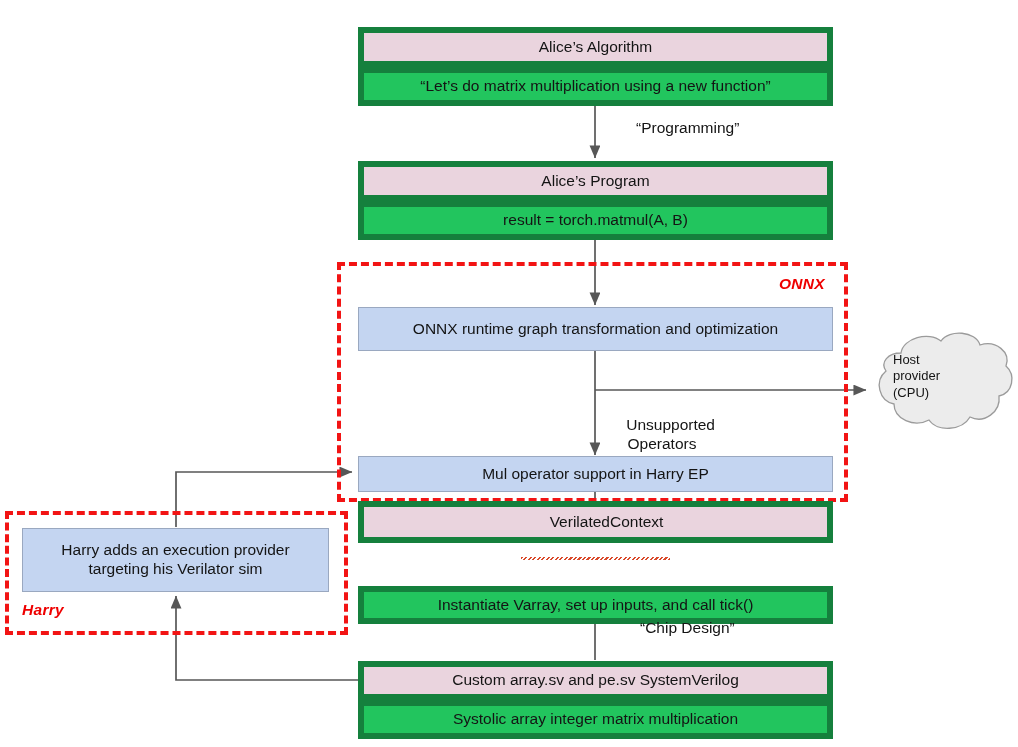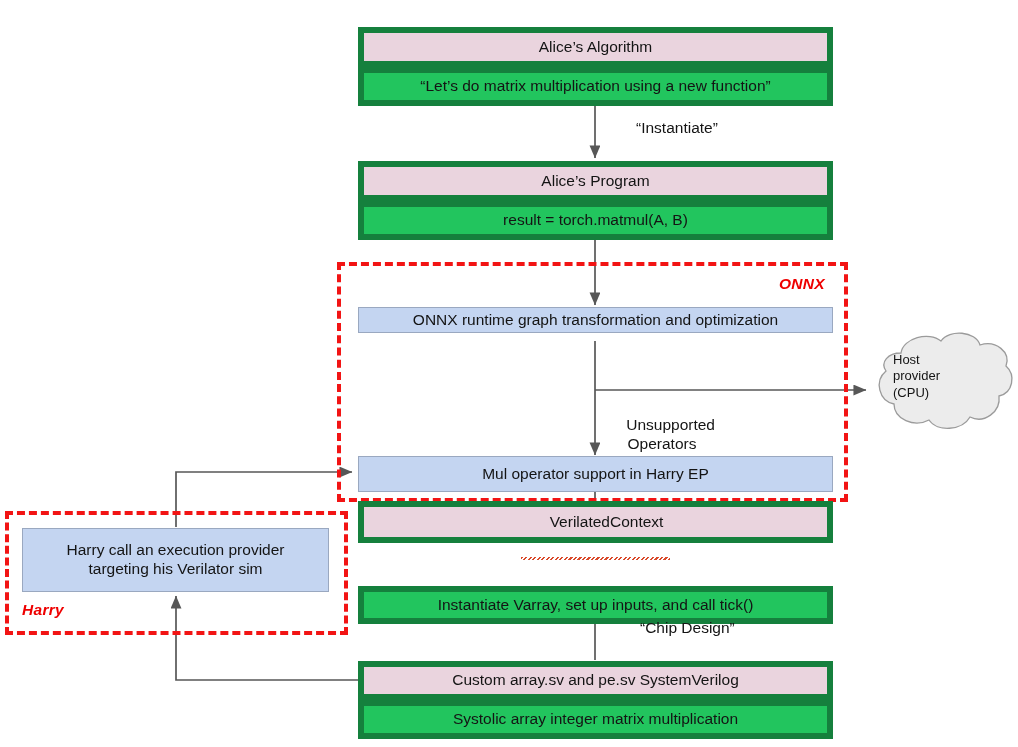--- a/index.html
+++ b/index.html
@@ -72,35 +72,35 @@
 
   <div class="dash" style="left:337px;top:262px;width:511px;height:240px;"></div>
   <div class="rlabel" style="left:779px;top:275px;">ONNX</div>
 
   <div class="dash" style="left:5px;top:511px;width:343px;height:124px;"></div>
   <div class="rlabel" style="left:22px;top:601px;">Harry</div>
 
   <div class="node hdr" style="left:358px;top:27px;width:475px;height:40px;">Alice’s Algorithm</div>
   <div class="node body" style="left:358px;top:67px;width:475px;height:39px;">“Let’s do matrix multiplication using a new function”</div>
 
-  <div class="label" style="left:636px;top:119px;">“Instantiate”</div>
+  <div class="label" style="left:636px;top:119px;">“Programming”</div>
 
   <div class="node hdr" style="left:358px;top:161px;width:475px;height:40px;">Alice’s Program</div>
   <div class="node body" style="left:358px;top:201px;width:475px;height:39px;">result = torch.matmul(A, B)</div>
 
-  <div class="node blue" style="left:358px;top:307px;width:475px;height:26px;">ONNX runtime graph transformation and optimization</div>
+  <div class="node blue" style="left:358px;top:307px;width:475px;height:44px;">ONNX runtime graph transformation and optimization</div>
 
   <div class="label" style="left:609px;top:397px;">
     <span style="white-space:pre-line;">Unsupported
 Operators</span>
   </div>
 
   <div class="node blue" style="left:358px;top:456px;width:475px;height:36px;">Mul operator support in Harry EP</div>
 
-  <div class="node blue" style="left:22px;top:528px;width:307px;height:64px;white-space:pre-line;">Harry call an execution provider
+  <div class="node blue" style="left:22px;top:528px;width:307px;height:64px;white-space:pre-line;">Harry adds an execution provider
 targeting his Verilator sim</div>
 
   <div class="node hdr" style="left:358px;top:501px;width:475px;height:42px;padding-left:22px;">VerilatedContext</div>
   <div class="squig" style="left:521px;top:557px;width:149px;"></div>
   <div class="node body" style="left:358px;top:566px;width:475px;height:38px;margin-top:20px;">Instantiate Varray, set up inputs, and call tick()</div>
 
   <div class="label" style="left:640px;top:619px;">“Chip Design”</div>
 
   <div class="node hdr" style="left:358px;top:661px;width:475px;height:39px;">Custom array.sv and pe.sv SystemVerilog</div>
   <div class="node body" style="left:358px;top:700px;width:475px;height:39px;">Systolic array integer matrix multiplication</div>

